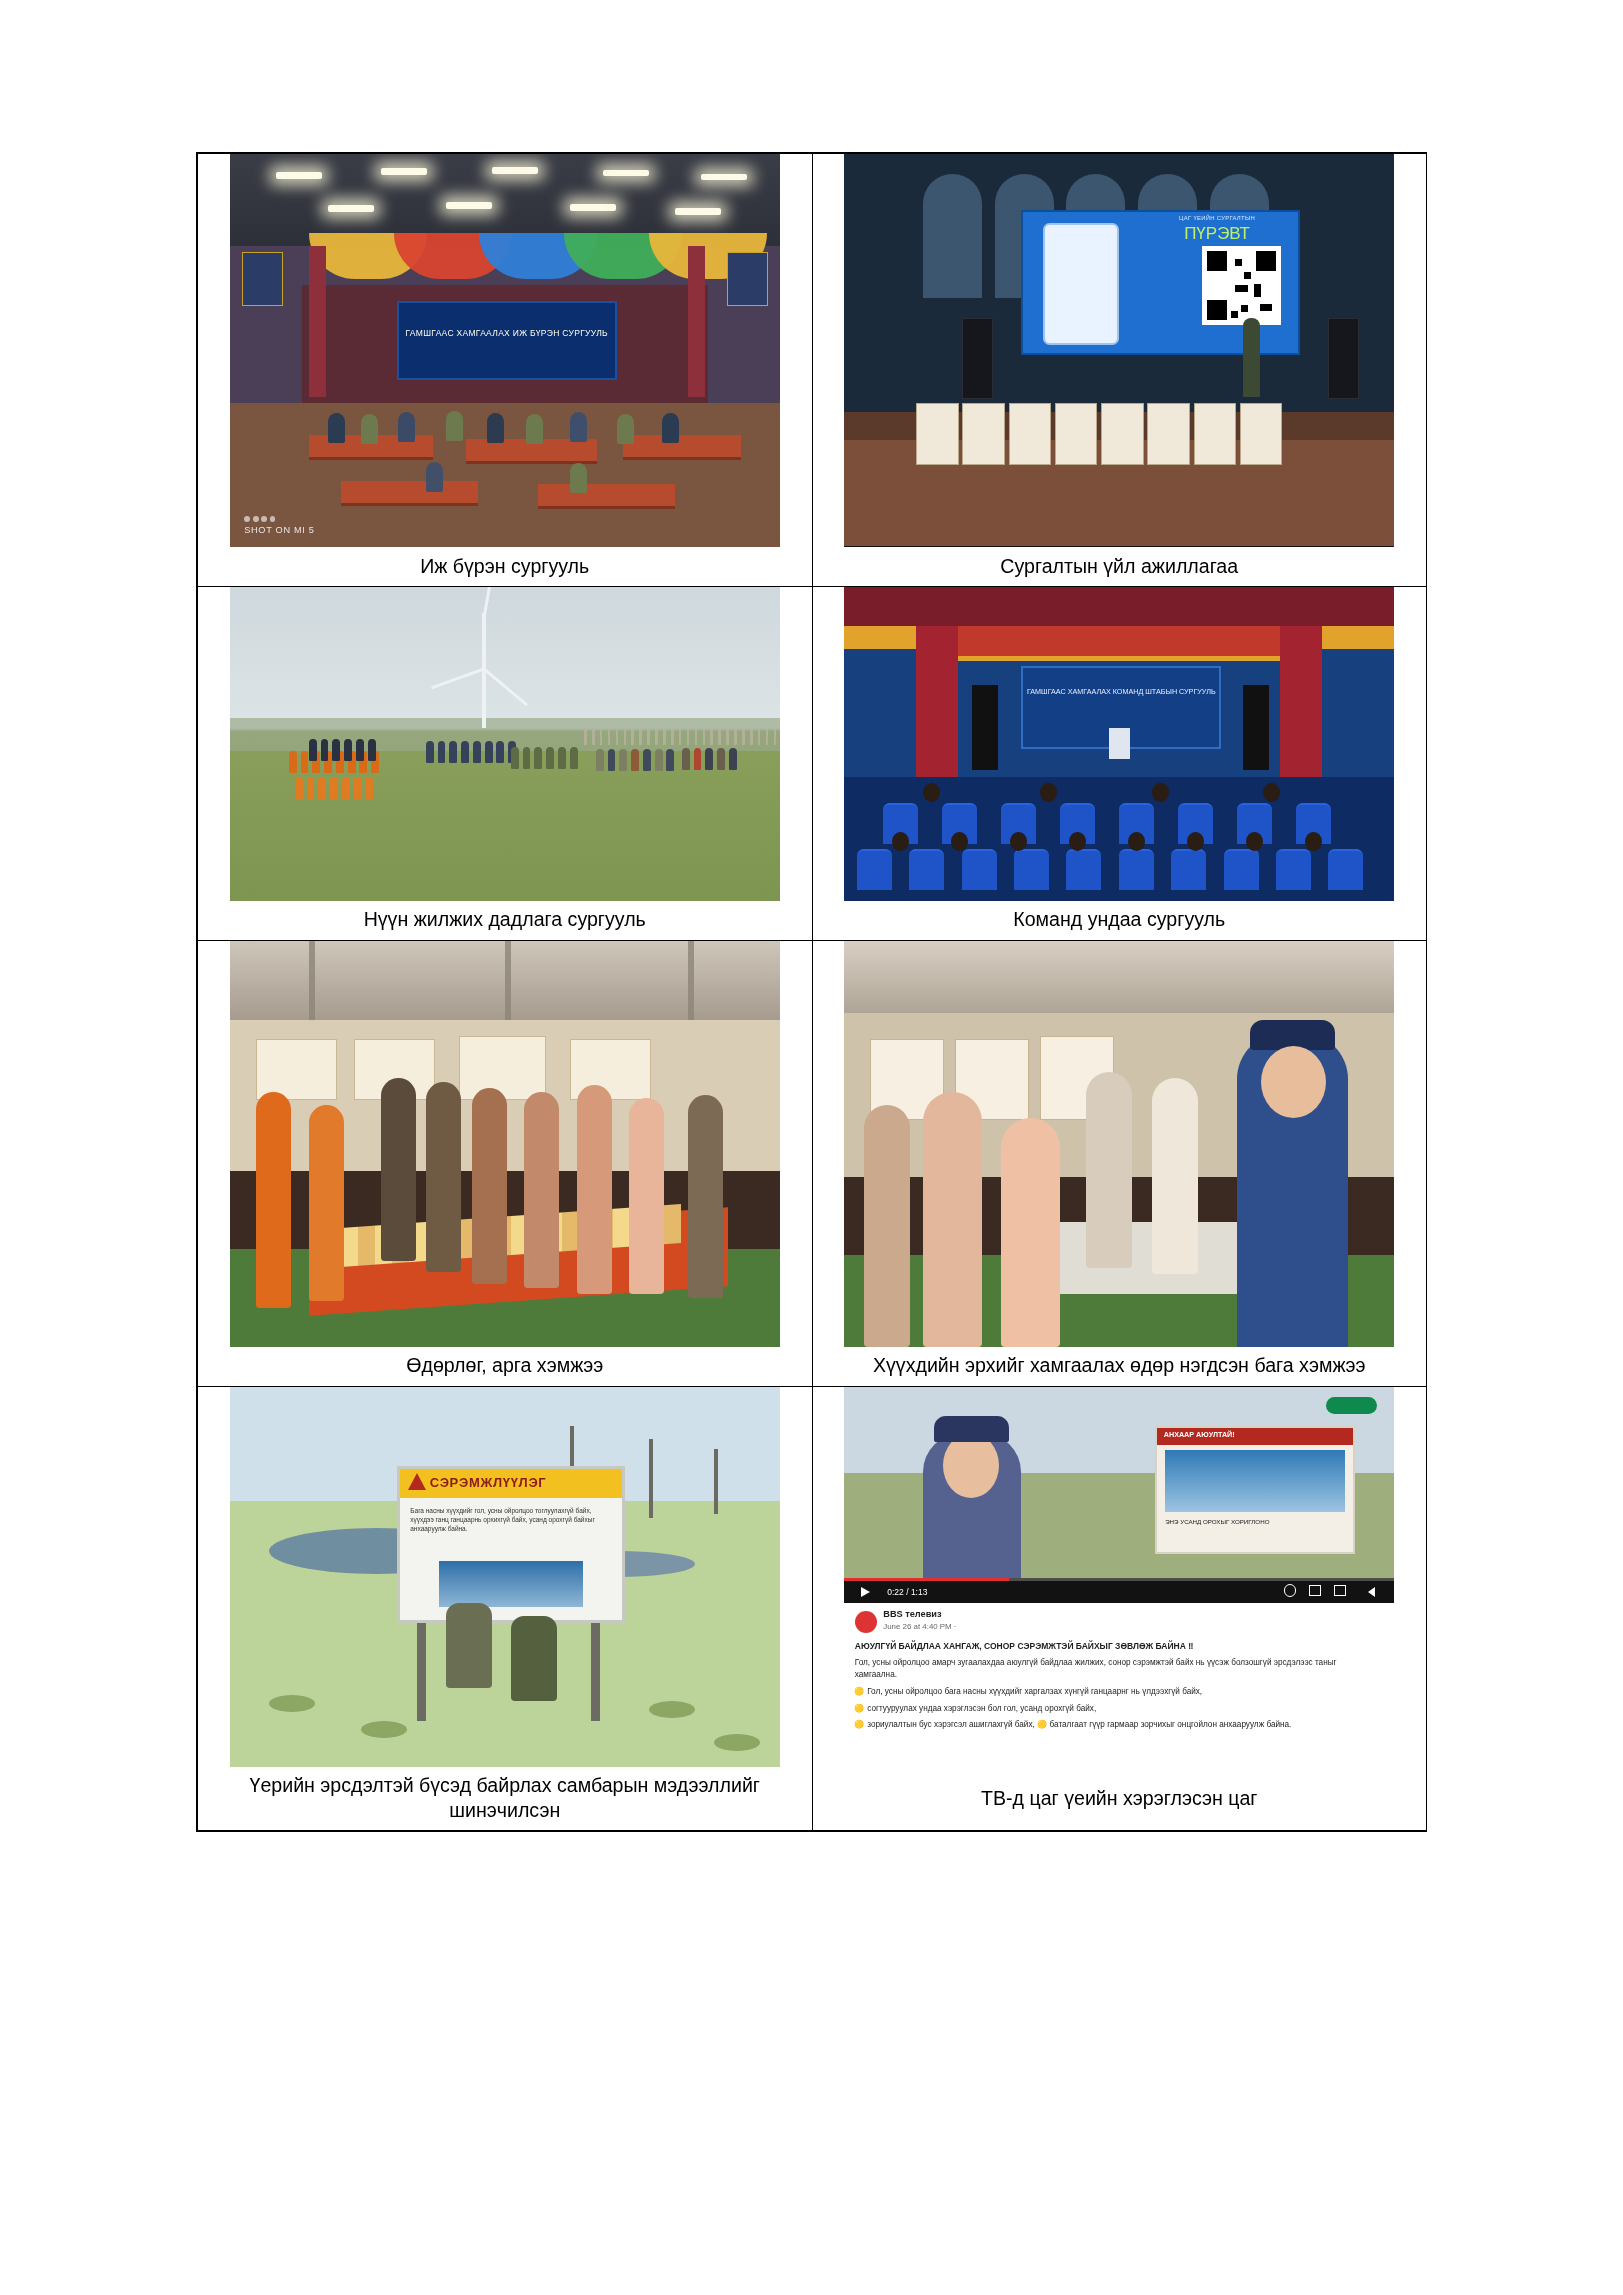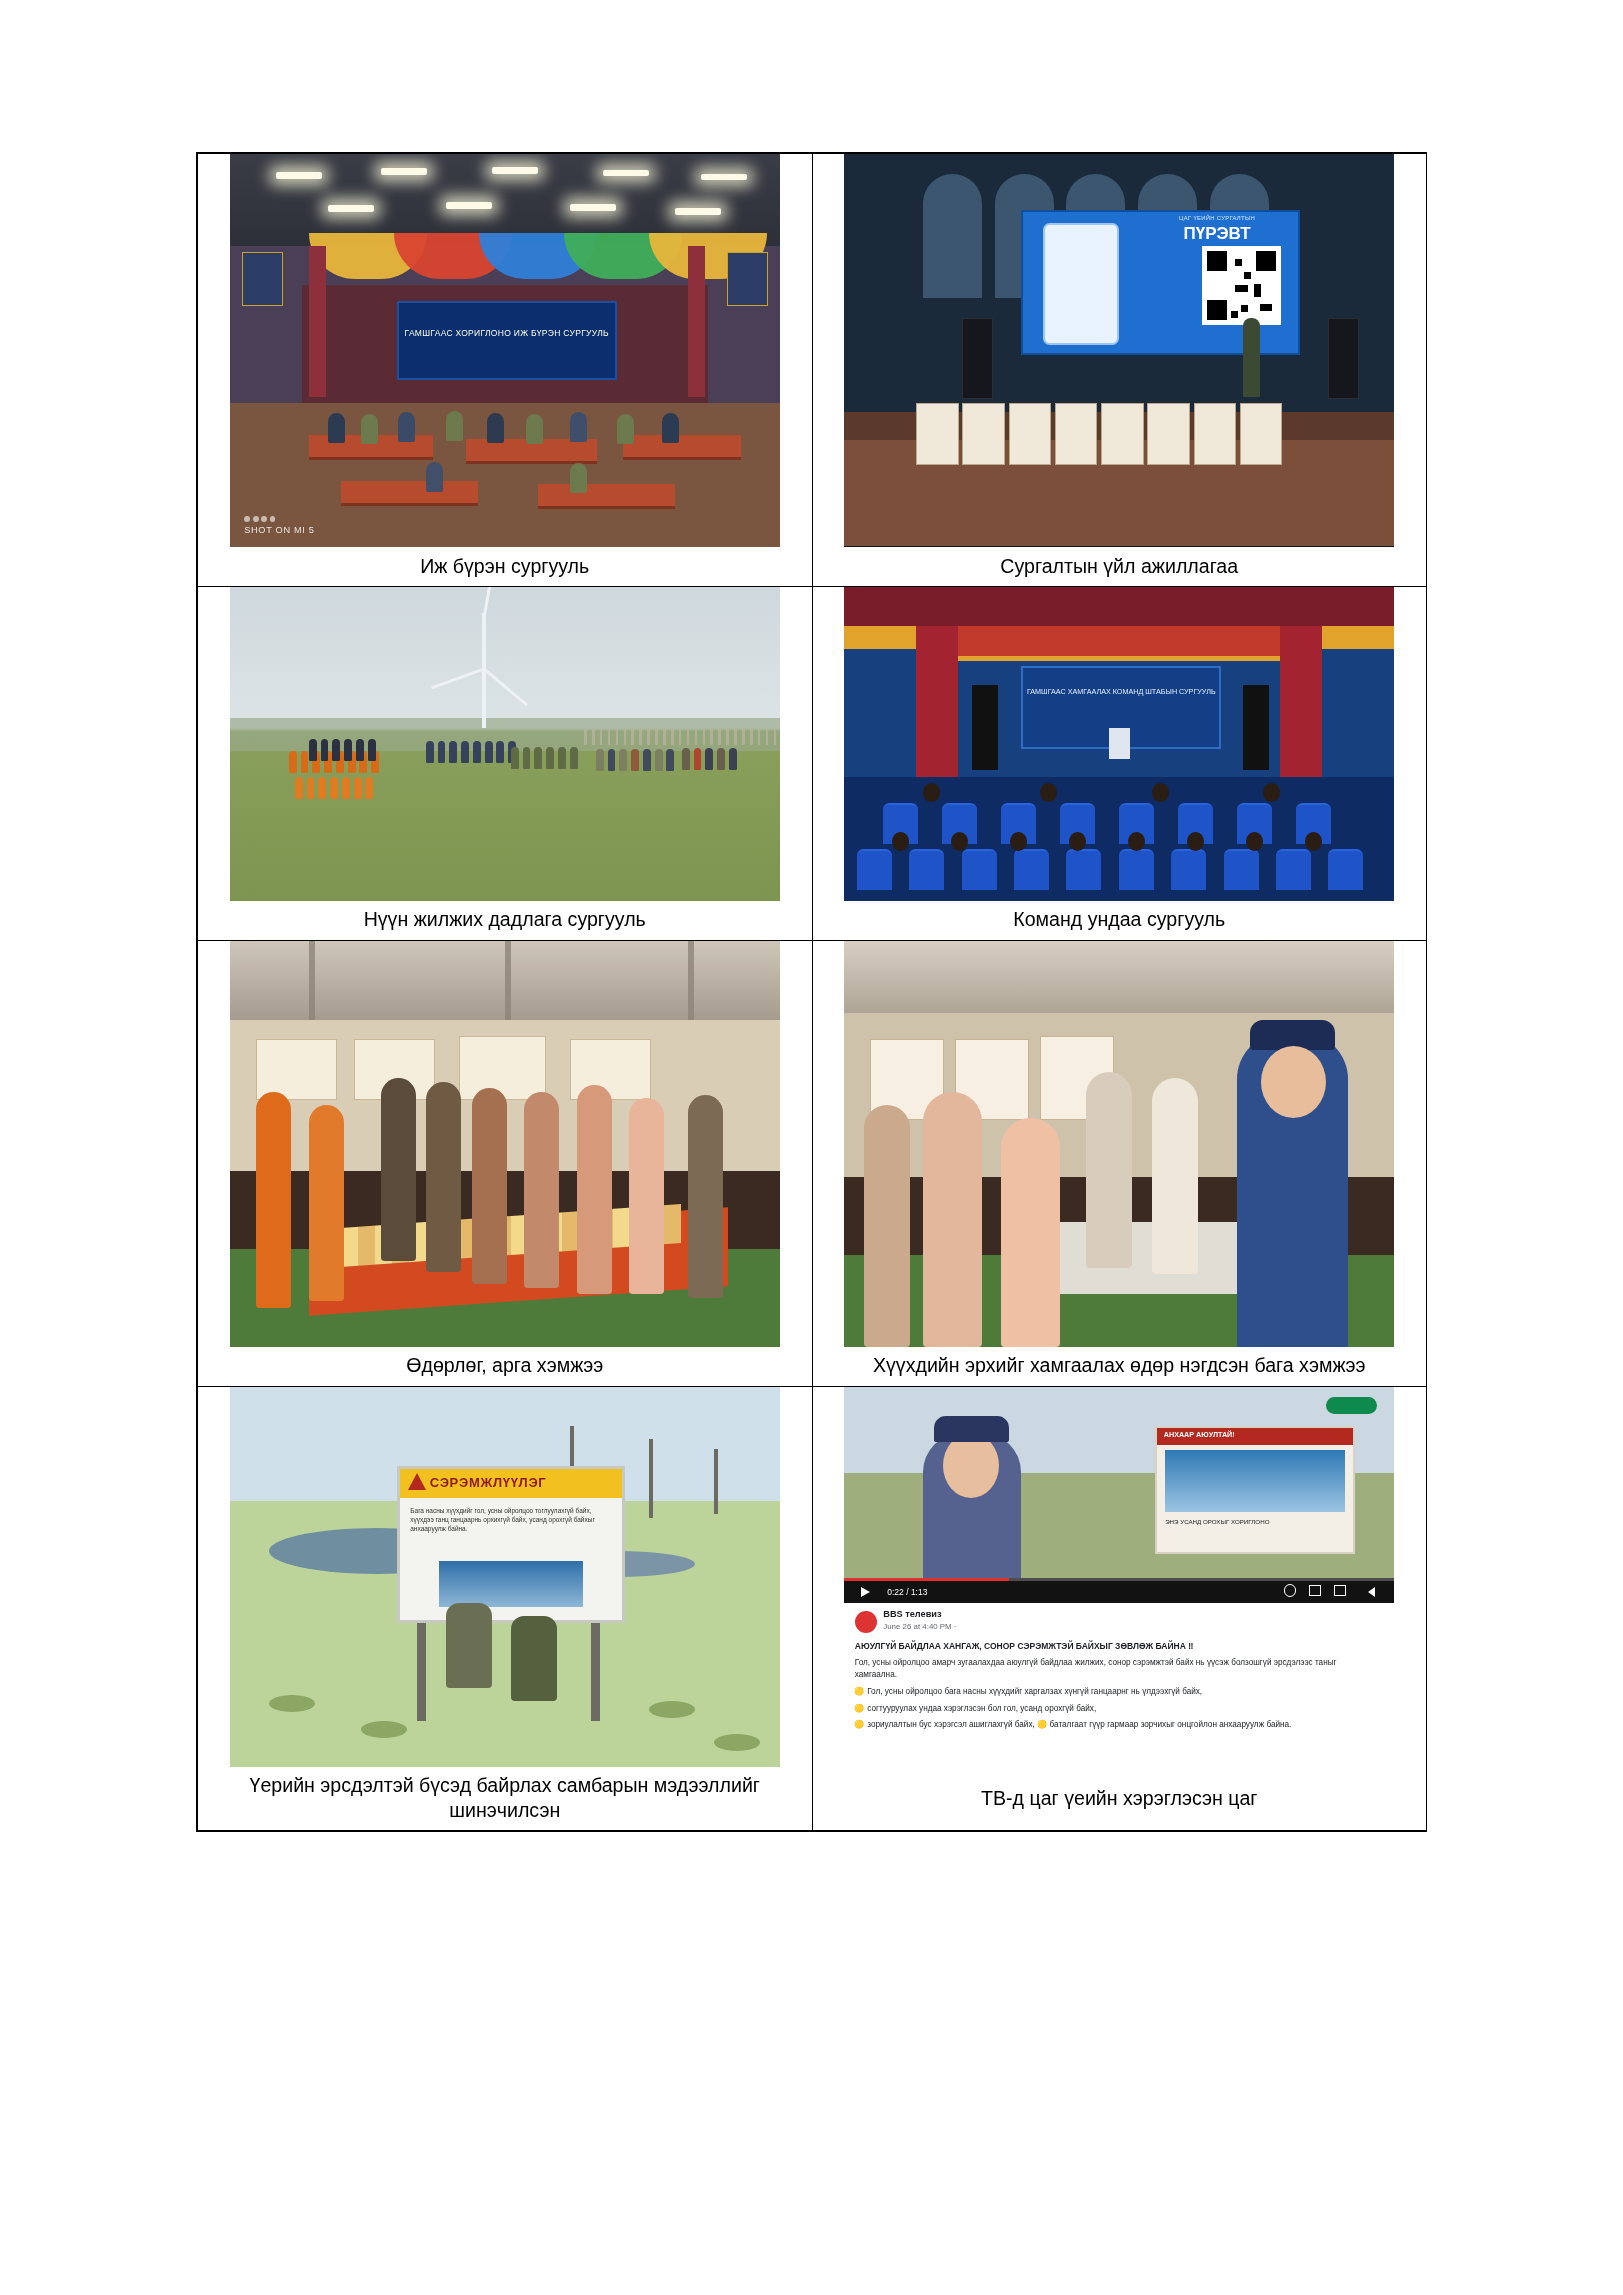--- a/index.html
+++ b/index.html
@@ -81,21 +81,21 @@
   .p1 .wmdot{ display:inline-block; width:5.9px; height:5.9px; border-radius:50%; background:#fff; opacity:.6; margin-right:2.6px;}
 
   
   .p2 { width: 550px; height: 393px; background:#101218; }
   .p2 .backwall{ position:absolute; left:0; top:0; width:100%; height:275px; background:#1a2a3a; }
   .p2 .arch{ position:absolute; top:19.6px; width:59px; height:124px; background:#3b566e; border-radius:29.4px 29.4px 0 0;}
   .p2 .banner{ position:absolute; left:177px; top:56px; width:275px; height:141px; background:#1f6fd0; border:2.6px solid #0d4f9c; }
   .p2 .phone{ position:absolute; left:19.6px; top:10.5px; width:72px; height:118px; background:#e9f3ff; border-radius:6.5px; border:2px solid #9cc4ee;}
   .p2 .qr{ position:absolute; right:17px; top:34px; width:79px; height:79px; background:#fff; }
   .p2 .qrcell{ position:absolute; background:#000; }
-  .p2 .bTitle{ position:absolute; right:15.7px; top:9.2px; width:131px; text-align:center; color:#ffffff; font-weight:bold; font-size:17px;}
+  .p2 .bTitle{ position:absolute; right:15.7px; top:9.2px; width:131px; text-align:center; color:#bef264; font-weight:normal; font-size:17px;}
   .p2 .bSub{ position:absolute; right:15.7px; top:2.6px; width:131px; text-align:center; color:#cfe6ff; font-size:5.9px; letter-spacing:0.3px;}
   .p2 .stagefloor{ position:absolute; left:0; top:258px; width:100%; height:134px; background:#7b4f3a;}
   .p2 .apron{ position:absolute; left:0; top:258px; width:100%; height:27.5px; background:#5b3a2b;}
   .p2 .boards{ position:absolute; left:72px; top:249px; width:366px; height:62px; display:flex; gap:3.9px;}
   .p2 .board{ flex:1; background:#f0e8d8; border:1.3px solid #b9a98a;}
   .p2 .speaker{ position:absolute; width:29px; height:79px; background:#15171c; border:1.3px solid #2a2d35;}
   .p2 .guard{ position:absolute; left:399px; top:164px; width:17px; height:79px; background:#3c4a34; border-radius:7.9px 7.9px 1.3px 1.3px;}
 
   
   .p3 { width: 550px; height: 314px; background:linear-gradient(#cfd8dd 0%, #dde4e6 45%, #8aa05c 46%, #7d9550 100%); }
@@ -205,21 +205,21 @@
               <div class="drape" style="left:164px; background:#d8452f;"></div>
               <div class="drape" style="left:249px; background:#2f7fd8;"></div>
               <div class="drape" style="left:334px; background:#3fae5a;"></div>
               <div class="drape" style="left:419px; background:#e8b63b;"></div>
               <div class="stage"></div>
               <div class="curtain" style="left:79px;"></div>
               <div class="curtain" style="left:458px;"></div>
               <div class="badge"></div>
               <div class="badge" style="left:497px;"></div>
               <div class="screen">
-                <div class="screenTxt">ГАМШГААС ХОРИГЛОНО ИЖ БҮРЭН СУРГУУЛЬ</div>
+                <div class="screenTxt">ГАМШГААС ХАМГААЛАХ ИЖ БҮРЭН СУРГУУЛЬ</div>
               </div>
               <div class="floor"></div>
               <div class="desk" style="left:79px; top:281px; width:124px;"></div>
               <div class="desk" style="left:236px; top:285px; width:131px;"></div>
               <div class="desk" style="left:393px; top:281px; width:118px;"></div>
               <div class="desk" style="left:111px; top:327px; width:137px;"></div>
               <div class="desk" style="left:308px; top:330px; width:137px;"></div>
               <div class="person" style="left:98px; top:259px; background:#2b3b52;"></div>
               <div class="person" style="left:131px; top:260px; background:#6c7a4e;"></div>
               <div class="person" style="left:168px; top:258px; background:#3b4a66;"></div>

